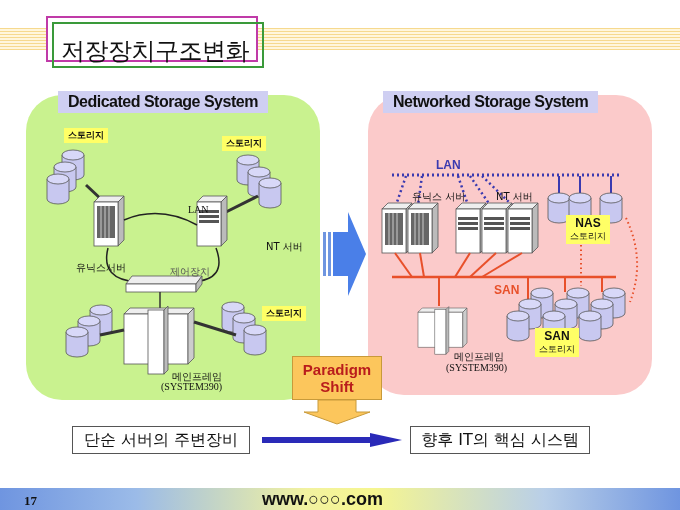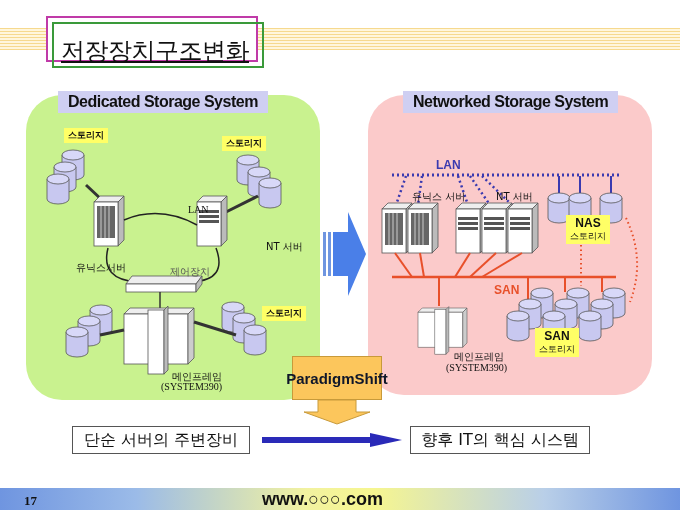--- a/index.html
+++ b/index.html
@@ -3,39 +3,39 @@
 <meta charset="utf-8">
 <style>
   * { box-sizing: border-box; margin: 0; padding: 0; }
   html, body { width: 680px; height: 510px; background: #ffffff; overflow: hidden; }
   body { position: relative; font-family: "DejaVu Sans", sans-serif; }
 
   .stripes { position: absolute; left: 0; right: 0; top: 28px; height: 22px;
     background: repeating-linear-gradient(to bottom, #f6d98e 0px, #f6d98e 1px, #fff6dc 1px, #fff6dc 3px); }
   .title-frame-a { position: absolute; left: 46px; top: 16px; width: 212px; height: 46px; border: 2px solid #c03aa8; background: #fff; }
   .title-frame-b { position: absolute; left: 52px; top: 22px; width: 212px; height: 46px; border: 2px solid #3a9a3a; }
-  .title-text { position: absolute; left: 52px; top: 22px; width: 206px; height: 57px; font-size: 24px; color: #111; display: flex; align-items: center; justify-content: center; letter-spacing: -0.5px; text-decoration: underline; }
+  .title-text { position: absolute; left: 52px; top: 22px; width: 206px; height: 57px; font-size: 24px; color: #111; display: flex; align-items: center; justify-content: center; letter-spacing: -0.5px; }
 
   .panel { position: absolute; border-radius: 36px; }
   .panel-left { left: 26px; top: 95px; width: 294px; height: 305px; background: #c9f28f; }
   .panel-right { left: 368px; top: 95px; width: 284px; height: 300px; background: #fbcaca; }
   .panel-title { position: absolute; background: #cfcff2; font-weight: bold; font-size: 16px; color: #111; padding: 2px 10px; letter-spacing: -0.5px; font-family: "Liberation Sans", sans-serif; }
   .pt-left { left: 58px; top: 91px; }
-  .pt-right { left: 383px; top: 91px; margin-left: 20px; }
+  .pt-right { left: 383px; top: 91px; }
 
   .lbl { position: absolute; font-size: 10px; color: #111; white-space: nowrap; padding-left: 32px; }
   .serif { font-family: "Liberation Serif", serif; }
   .ybadge { position: absolute; background: #ffff66; font-size: 9px; padding: 1px 4px; font-weight: bold; color: #111; }
   .ybadge2 { position: absolute; background: #ffff66; text-align: center; color: #111; padding: 1px 4px; }
   .ybadge2 .big { font-weight: bold; font-size: 12px; font-family: "Liberation Sans", sans-serif; display: block; }
   .ybadge2 .small { font-size: 9px; display: block; }
 
   svg { position: absolute; left: 0; top: 0; }
 
-  .shift-box { position: absolute; left: 292px; top: 356px; width: 90px; height: 44px; background: #fcc65c; border: 1px solid #c89a3a; display: flex; align-items: center; justify-content: center; font-weight: bold; font-size: 15px; color: #0f172a; line-height: 17px; font-family: "Liberation Sans", sans-serif; }
+  .shift-box { position: absolute; left: 292px; top: 356px; width: 90px; height: 44px; background: #fcc65c; border: 1px solid #c89a3a; display: flex; flex-direction: column; align-items: center; justify-content: center; font-weight: bold; font-size: 15px; color: #b91c1c; line-height: 17px; font-family: "Liberation Sans", sans-serif; }
 
   .bottom-box { position: absolute; top: 426px; height: 28px; border: 1px solid #555; background: #fff; font-size: 16px; display: flex; align-items: center; justify-content: center; color: #111; padding: 8px 6px; }
   .bb-left { left: 72px; width: 178px; }
   .bb-right { left: 410px; width: 180px; }
 
   .footer { position: absolute; left: 0; top: 488px; width: 680px; height: 22px;
     background: linear-gradient(to right, #6f95e0 0%, #9bbbe8 20%, #f2f2a0 45%, #f6f690 55%, #b9cfe8 80%, #6f95e0 100%); }
   .footer-page { position: absolute; left: 24px; top: 493px; font-size: 13px; font-weight: bold; font-family: "Liberation Serif", serif; color: #111; }
   .footer-url { position: absolute; left: 262px; top: 489px; font-size: 18px; font-weight: bold; font-family: "Liberation Sans", sans-serif; color: #111; }
 </style>

